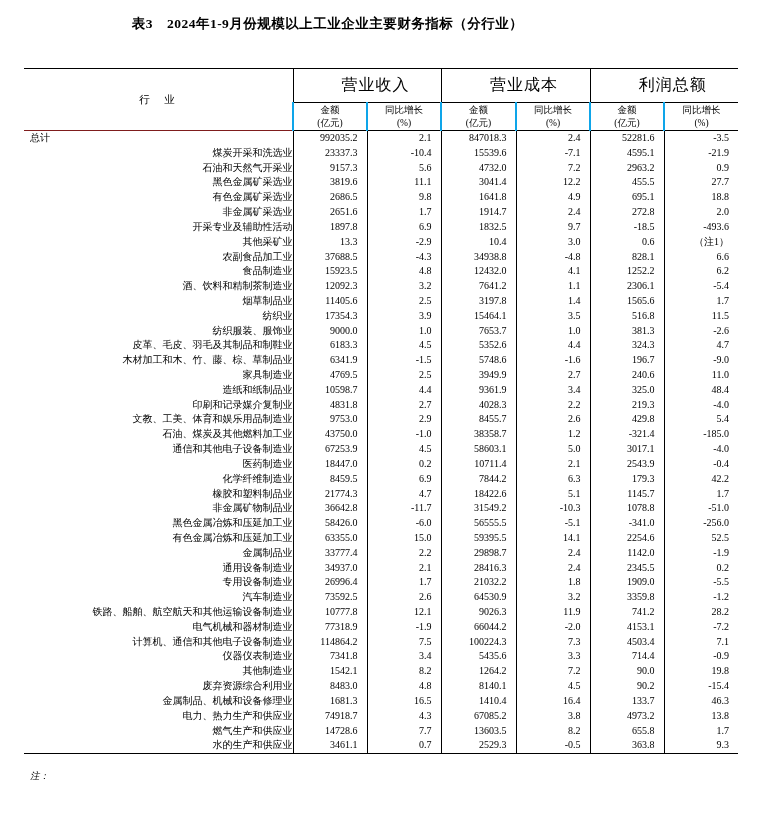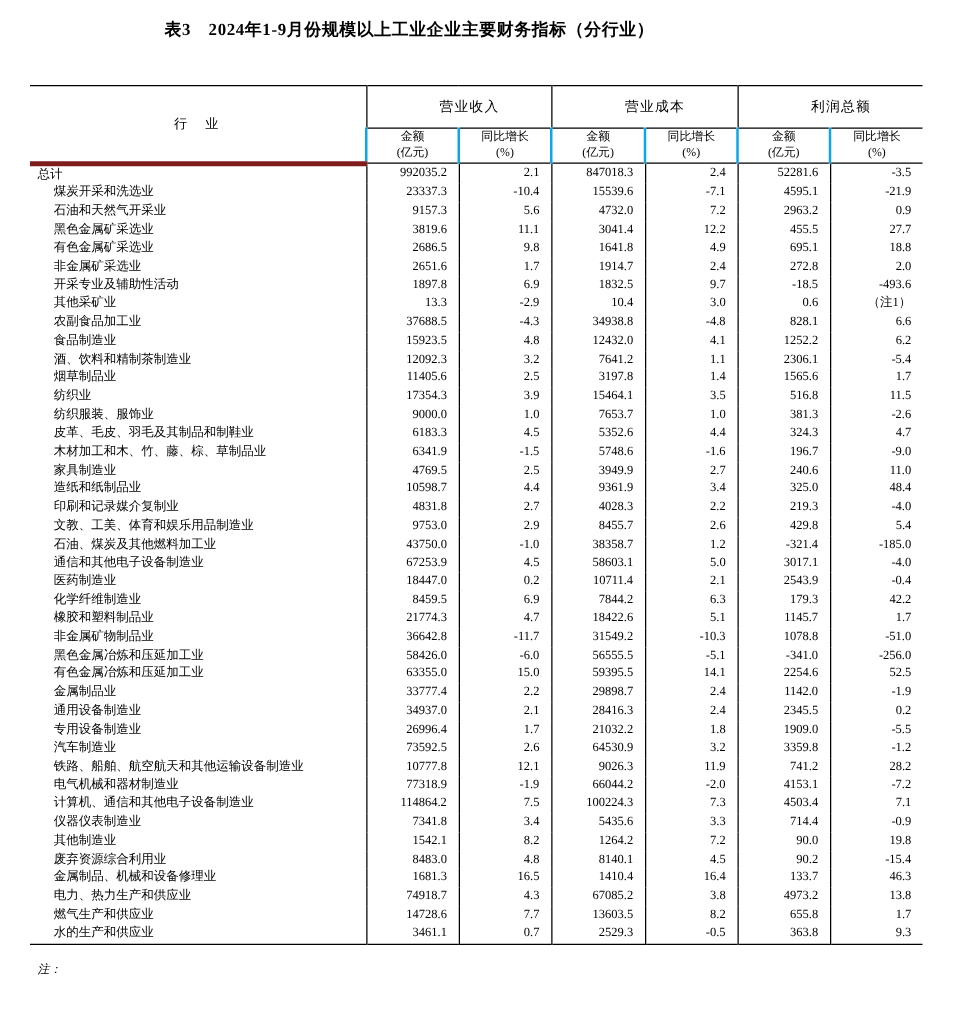--- a/index.html
+++ b/index.html
@@ -13,37 +13,37 @@
     position:absolute; top:15px; left:0; width:655px;
     text-align:center; font-weight:bold; font-size:13.5px;
     letter-spacing:0.5px;
   }
   .table-wrap { position:absolute; left:24px; top:68px; width:714px; }
   table {
     width:714px; border-collapse:collapse; table-layout:fixed;
     border-top:1px solid #000; border-bottom:1px solid #000;
   }
   thead th { font-weight:normal; text-align:center; vertical-align:middle; }
-  .ind-h { border-bottom:4px solid #7f1d1d; font-size:10.5px; letter-spacing:2px;margin-top:12px; }
+  .ind-h { border-bottom:1px solid #7f1d1d; font-size:10.5px; letter-spacing:2px;margin-top:12px; }
   .grp {
-    height:34px; font-size:11px;
+    height:34px; font-size:16px;
     border-left:1px solid #000; border-bottom:1px solid #000;
     letter-spacing:1px;
     padding-left:17px;
   }
   .subh {
     height:28px; font-size:9.5px; line-height:12.5px;
     border-left:2px solid #0ea5e9; border-bottom:1px solid #000;
   }
   tbody td {
     height:14.81px; font-size:10px; line-height:14.81px;
     white-space:nowrap; overflow:hidden; vertical-align:middle;
   }
   td.ind { text-align:left; padding-left:6px; }
-  td.ind.sub { padding-left:19px; }
+  td.ind.sub { padding-left:19px;text-align:right; }
   td.num { text-align:right; padding-right:9px; border-left:1px solid #000; }
   .footnotes {
     position:absolute; left:30px; top:769px; width:720px;
     font-size:9.5px; font-style:italic; line-height:14.5px;
   }
 </style>
 </head>
 <body>
 
 <div class="title">表3　2024年1-9月份规模以上工业企业主要财务指标（分行业）</div>

